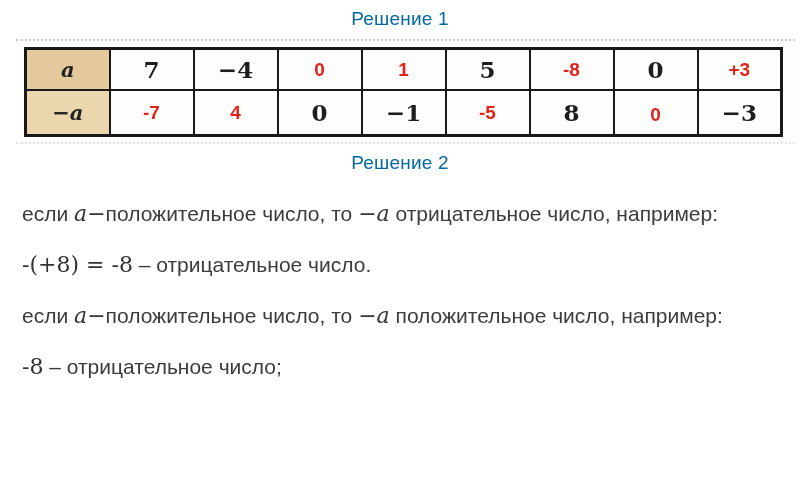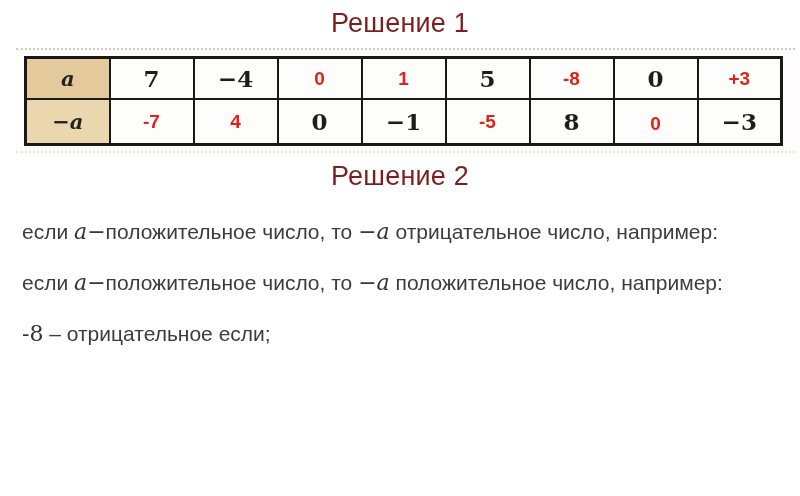--- a/index.html
+++ b/index.html
@@ -4,23 +4,23 @@
 <style>
   html,body { margin:0; padding:0; }
   body {
     width:800px; height:496px;
     background:#ffffff;
     font-family:"Liberation Sans", sans-serif;
     overflow:hidden;
   }
   .title {
     text-align:center;
-    font-size:27px;
+    font-size:19px;
     font-weight:500;
-    color:#7f1d1d;
+    color:#0369a1;
     margin:8px 0 0 0;
     letter-spacing:0.2px;
   }
   .title-2 { }
 
   
   .scan-strip {
     margin:9px 5px 0 16px;
     border-top:2px dotted #c9c9c9;
     border-bottom:2px dotted #e2e2e2;
@@ -121,15 +121,16 @@
           <td class="cell-black">−3</td>
         </tr>
       </tbody>
   </table>
 </div>
 
 <h1 class="title title-2">Решение 2</h1>
 
 <div class="paras">
     <p class="para"><span class="seg-sans">если </span><span class="seg-var">a</span><span class="seg-math">−</span><span class="seg-sans">положительное число, то </span><span class="seg-math">−</span><span class="seg-var">a</span><span class="seg-sans"> отрицательное число, например:</span></p>
+    <p class="para"><span class="seg-math">-(+8) = -8</span><span class="seg-sans"> – отрицательное число.</span></p>
     <p class="para"><span class="seg-sans">если </span><span class="seg-var">a</span><span class="seg-math">−</span><span class="seg-sans">положительное число, то </span><span class="seg-math">−</span><span class="seg-var">a</span><span class="seg-sans"> положительное число, например:</span></p>
-    <p class="para"><span class="seg-math">-8</span><span class="seg-sans"> – отрицательное если;</span></p>
+    <p class="para"><span class="seg-math">-8</span><span class="seg-sans"> – отрицательное число;</span></p>
   </div>
 
 </body></html>

